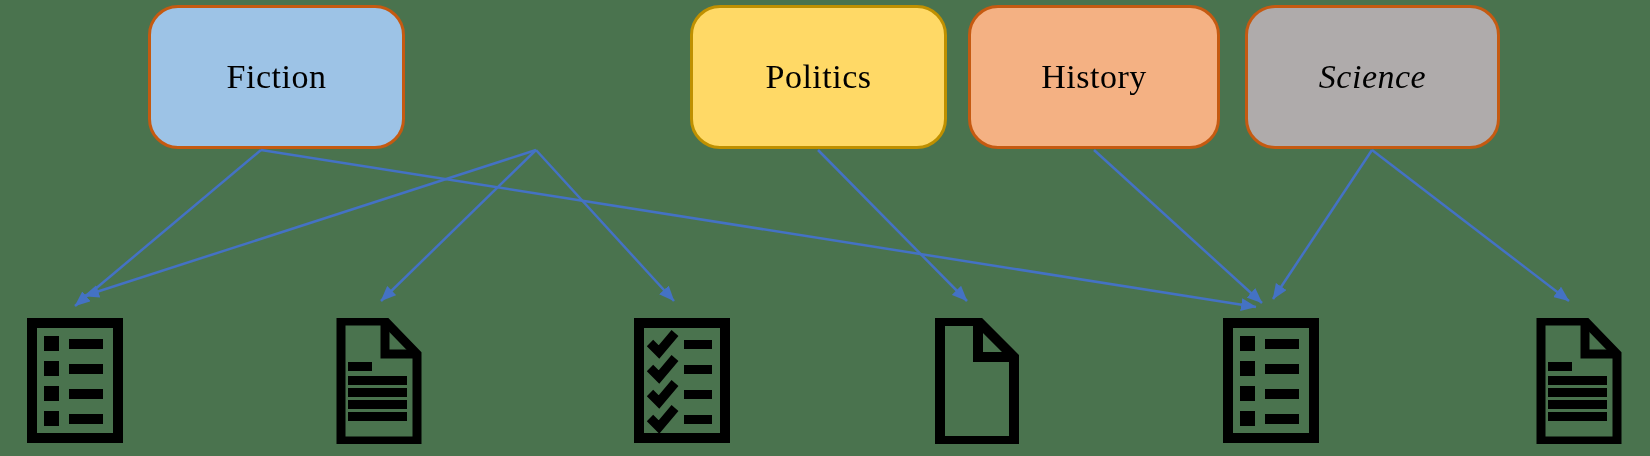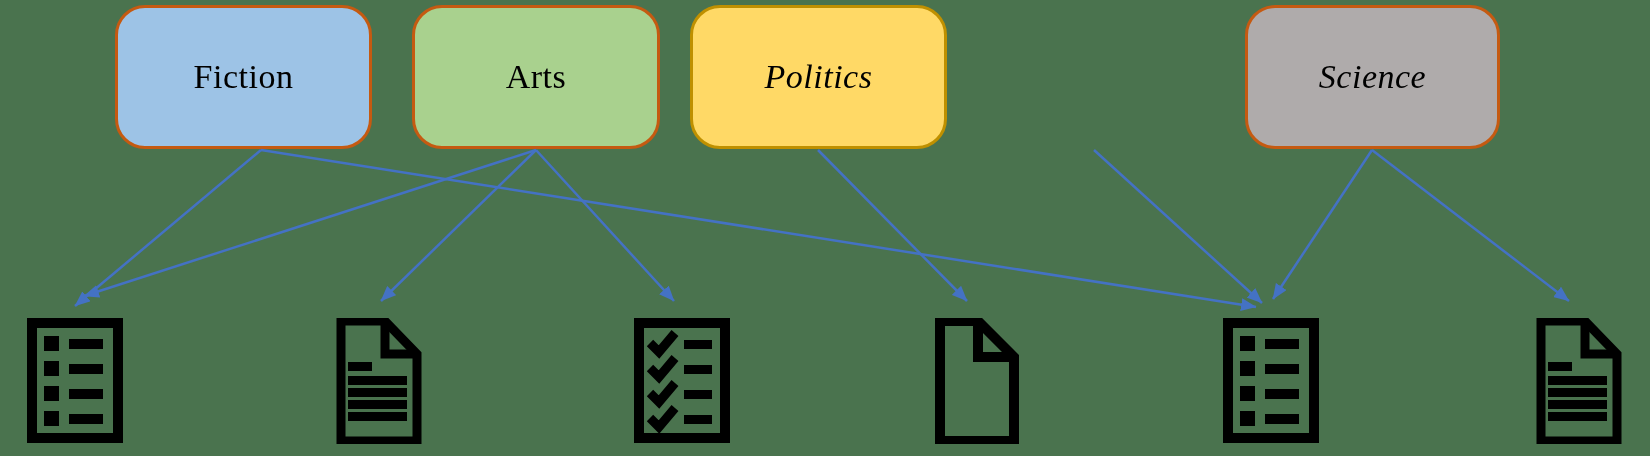--- a/index.html
+++ b/index.html
@@ -30,28 +30,28 @@
   .overlay{
     position:absolute;left:0;top:0;width:1650px;height:456px;
     pointer-events:none;
   }
 </style>
 </head>
 <body>
 
 <div class="stage" id="stage" style="background: rgb(74, 115, 78);">
 
-  <div class="cat-box" style="left: 115px; width: 257px; background: rgb(157, 195, 230); border-color: rgb(197, 90, 17);">
+  <div class="cat-box" style="left: 148px; width: 257px; background: rgb(157, 195, 230); border-color: rgb(197, 90, 17);">
     <span class="cat-label">Fiction</span>
   </div>
-  <div class="cat-box" style="left: 412px; width: 248px; background: rgb(169, 209, 142); border-color: rgb(197, 90, 17);">
-    <span class="cat-label">Arts</span>
+  <div class="cat-box" style="left: 690px; width: 257px; background: rgb(255, 217, 102); border-color: rgb(191, 144, 0);">
+    <span class="cat-label">Politics</span>
   </div>
-  <div class="cat-box" style="left: 690px; width: 257px; background: rgb(255, 217, 102); border-color: rgb(191, 144, 0); font-style: italic;">
-    <span class="cat-label">Politics</span>
+  <div class="cat-box" style="left: 968px; width: 252px; background: rgb(244, 177, 131); border-color: rgb(197, 90, 17);">
+    <span class="cat-label">History</span>
   </div>
   <div class="cat-box" style="left: 1245px; width: 255px; background: rgb(175, 171, 171); border-color: rgb(197, 90, 17); font-style: italic;">
     <span class="cat-label">Science</span>
   </div>
 
   <svg class="overlay" id="arrows">
     <defs>
       <marker id="ah" markerUnits="userSpaceOnUse" markerWidth="16" markerHeight="13" refX="15" refY="6.5" orient="auto">
         <path d="M0,0 L15.5,6.5 L0,13 Z" id="ah-path" fill="#4472C4"></path>
       </marker>

